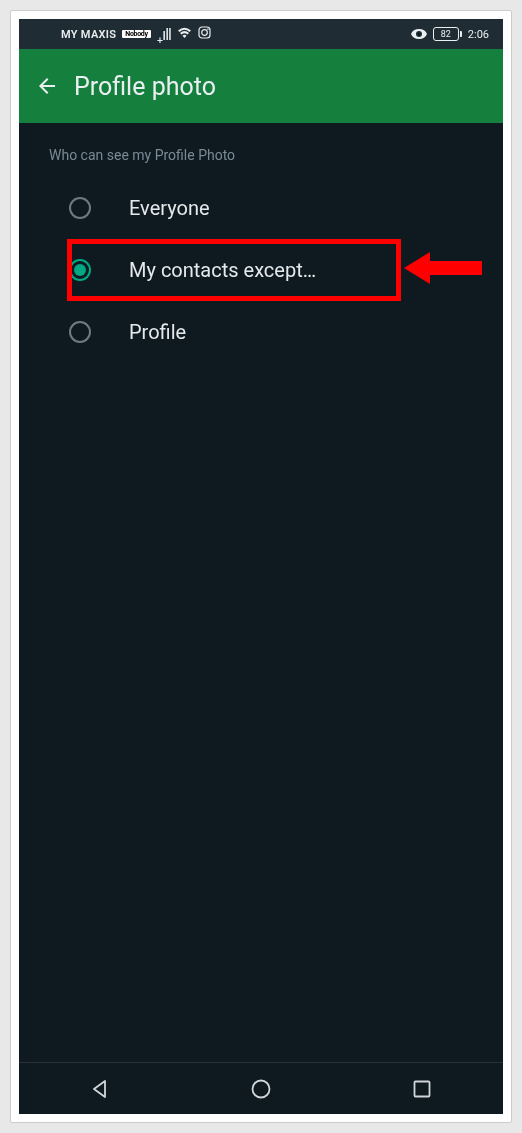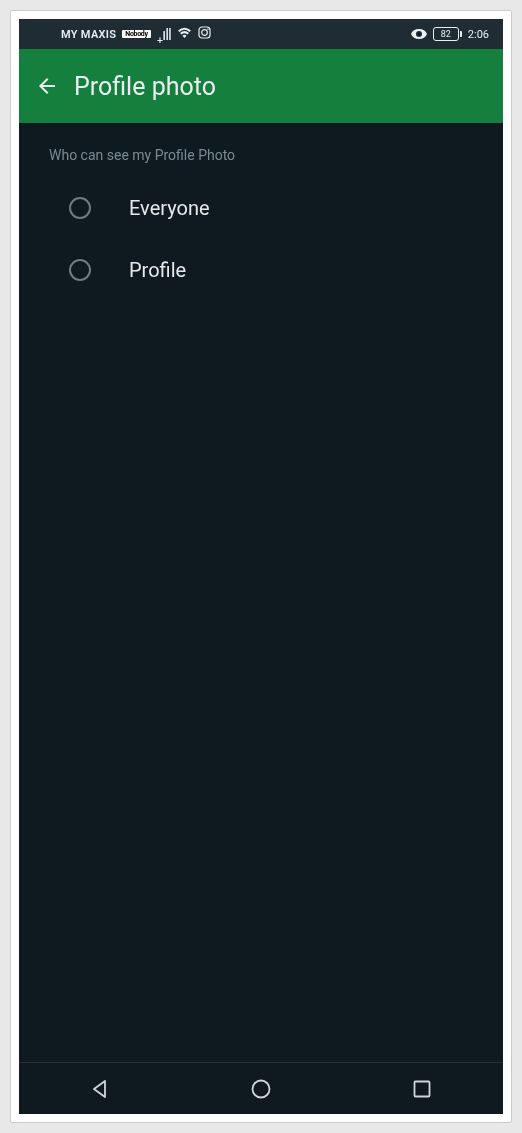--- a/index.html
+++ b/index.html
@@ -244,20 +244,33 @@
 
     <div class="content">
       <div class="section-label">Who can see my Profile Photo</div>
 
       <div class="option">
         <div class="radio"></div>
         <div class="option-label">Everyone</div>
       </div>
 
 
+      <div class="highlight-wrap">
+        <div class="option">
+          <div class="radio checked"></div>
+          <div class="option-label">My contacts except…</div>
+        </div>
+        <div class="highlight">
+          <div class="arrow-annotation">
+            <svg viewBox="0 0 78 40">
+                <polygon points="0,20 26,4 26,13 78,13 78,27 26,27 26,36" fill="#ff0000"></polygon>
+              </svg>
+          </div>
+        </div>
+      </div>
 
       <div class="option">
         <div class="radio"></div>
         <div class="option-label">Profile</div>
       </div>
     </div>
 
     <div class="nav-bar">
       <div class="nav-btn">
         <svg viewBox="0 0 22 22">

